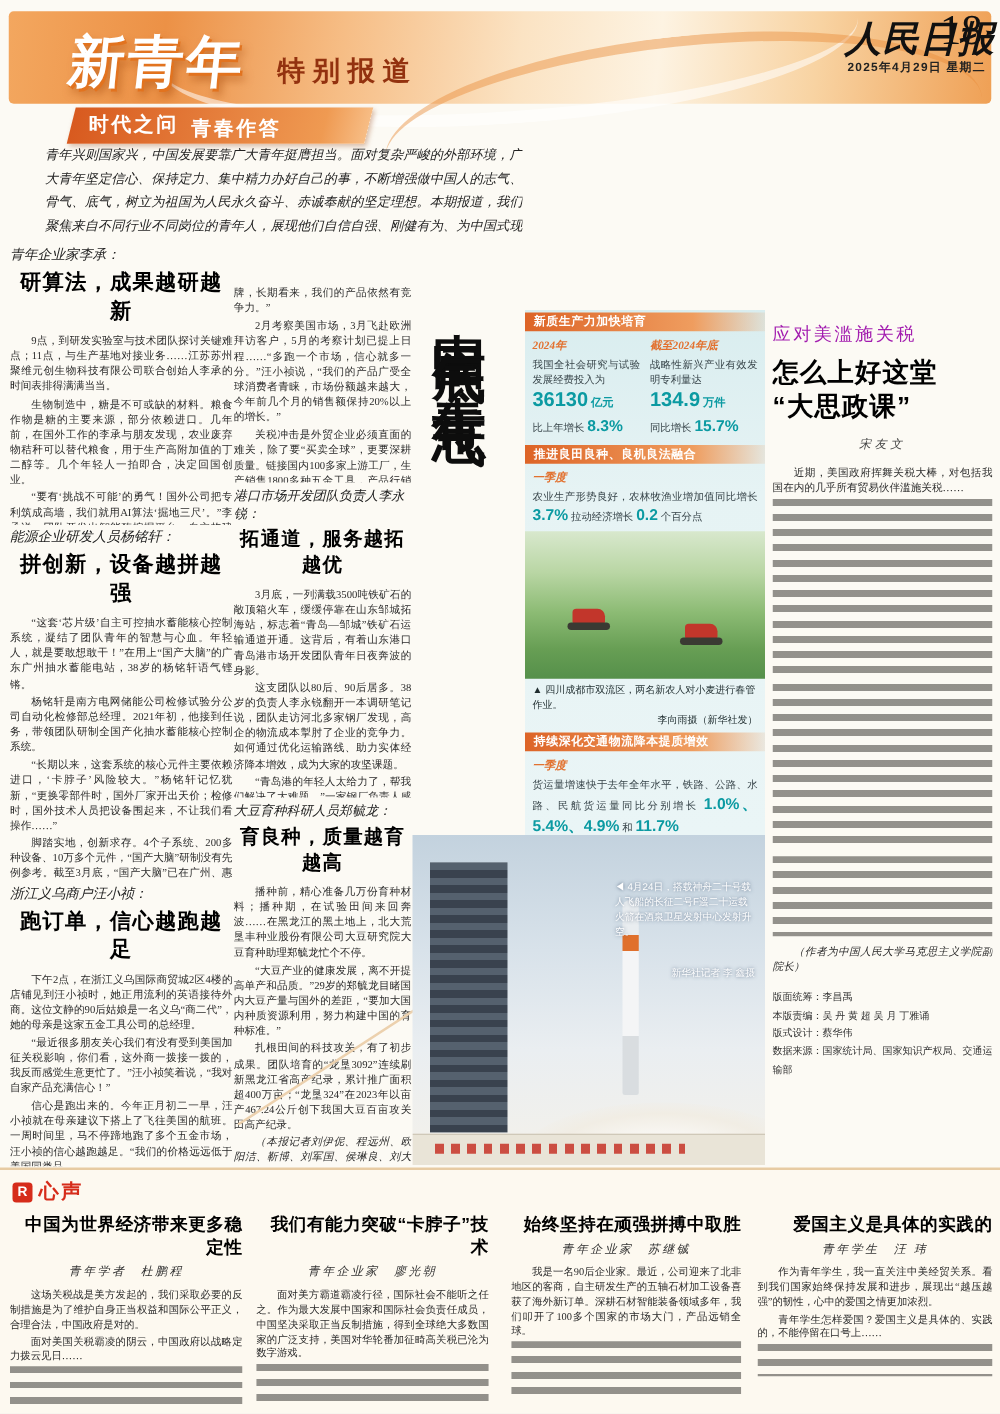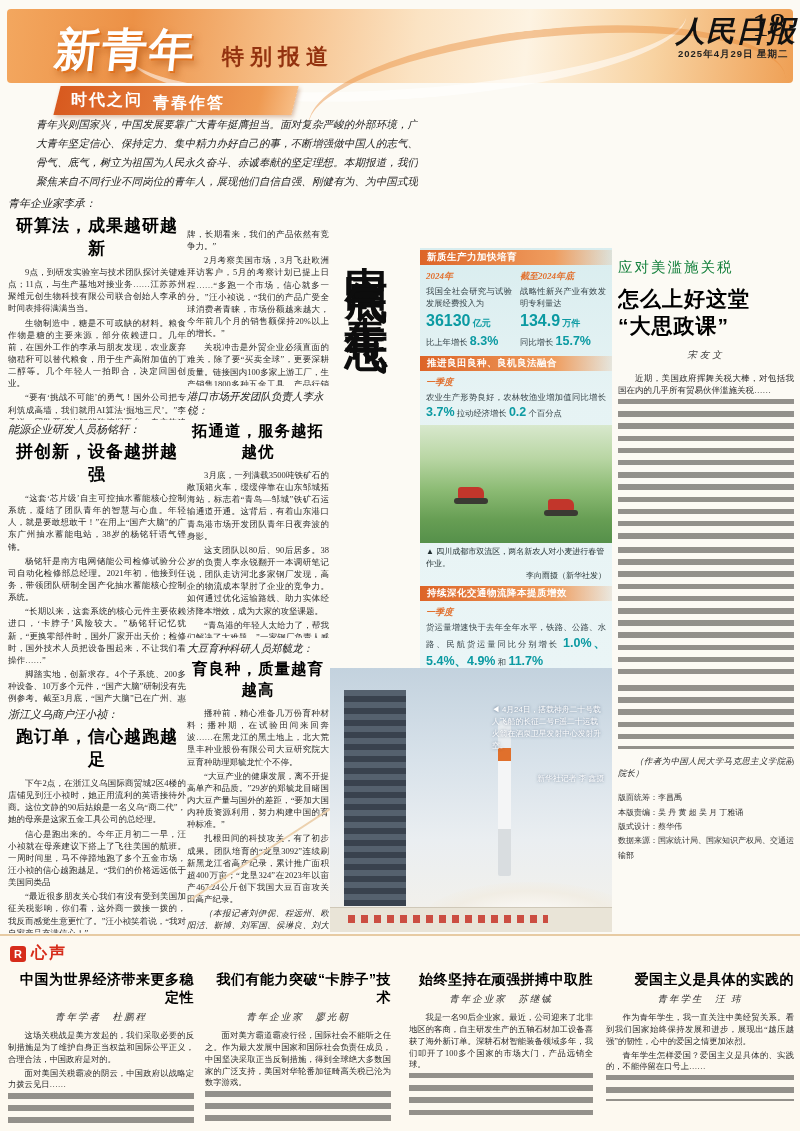--- a/index.html
+++ b/index.html
@@ -81,21 +81,21 @@
   .ig-text{font-size:8.3px;line-height:1.45;color:#38454a;text-align:justify;}
   .num-big{color:#0b9aa2;font-weight:700;font-size:16px;}
   .num-mid{color:#0b9aa2;font-weight:700;font-size:12.5px;}
   .num-unit{color:#0b9aa2;font-size:9px;font-weight:700;}
   .ig-cols{display:flex;gap:8px;padding:0 6px;}
   .ig-cols>div{flex:1;}
   .cap-tractor{padding:3px 6px 0;font-size:8px;line-height:1.5;color:#1f2d2f;text-align:left;}
   .cap-tractor .credit{display:block;text-align:right;}
   
   .right-col{left:618px;top:258px;width:176px;height:674px;overflow:hidden;}
-  .r-kicker{font-size:14.5px;color:#15803d;letter-spacing:2px;margin:0 0 8px;}
+  .r-kicker{font-size:14.5px;color:#a21caf;letter-spacing:2px;margin:0 0 8px;}
   .r-title{font-size:21px;font-weight:900;line-height:1.3;letter-spacing:1px;margin:0;color:#000;}
   .r-author{font-size:9.5px;color:#444;text-align:center;margin:9px 0 10px;letter-spacing:3px;}
   .credits{margin-top:12px;font-size:8px;line-height:1.8;color:#333;}
   
   .v-divider{left:0;top:934px;width:800px;height:2px;background:#e7cba3;}
   .v-bg{left:0;top:936px;width:800px;height:195px;background:#fdf9f0;}
   .v-head{left:10px;top:943px;display:flex;align-items:center;gap:5px;}
   .v-icon{width:16px;height:16px;background:#d62c1a;border-radius:3px;color:#fff;
     font-weight:900;font-size:11px;display:flex;align-items:center;justify-content:center;}
   .v-title{font-size:16px;font-weight:900;color:#d62c1a;letter-spacing:2px;}
@@ -152,22 +152,22 @@
       <p>“长期以来，这套系统的核心元件主要依赖进口，‘卡脖子’风险较大。”杨铭轩记忆犹新，“更换零部件时，国外厂家开出天价；检修时，国外技术人员把设备围起来，不让我们看操作……”</p>
       <p>脚踏实地，创新求存。4个子系统、200多种设备、10万多个元件，“国产大脑”研制没有先例参考。截至3月底，“国产大脑”已在广州、惠州等抽水蓄能电站安全启停超7100次，各子系统累计运行时长超4.9万小时。</p>
     </div>
   </div>
 
   <div class="artblock" style="left:8px;top:707px;width:178px;height:226px;">
     <p class="kicker kai">浙江义乌商户汪小祯：</p>
     <h2 class="headline">跑订单，信心越跑越足</h2>
     <div class="jtext serif">
       <p>下午2点，在浙江义乌国际商贸城2区4楼的店铺见到汪小祯时，她正用流利的英语接待外商。这位文静的90后姑娘是一名义乌“商二代”，她的母亲是这家五金工具公司的总经理。</p>
+      <p>“最近很多朋友关心我们有没有受到美国加征关税影响，你们看，这外商一拨接一拨的，我反而感觉生意更忙了。”汪小祯笑着说，“我对自家产品充满信心！”</p>
       <p>信心是跑出来的。今年正月初二一早，汪小祯就在母亲建议下搭上了飞往美国的航班。一周时间里，马不停蹄地跑了多个五金市场，汪小祯的信心越跑越足。“我们的价格远远低于美国同类品</p>
-      <p>“最近很多朋友关心我们有没有受到美国加征关税影响，你们看，这外商一拨接一拨的，我反而感觉生意更忙了。”汪小祯笑着说，“我对自家产品充满信心！”</p>
     </div>
   </div>
 
   <div class="artblock" style="left:187px;top:228px;width:142px;height:158px;">
     <div class="jtext serif">
       <p class="noindent">牌，长期看来，我们的产品依然有竞争力。”</p>
       <p>2月考察美国市场，3月飞赴欧洲拜访客户，5月的考察计划已提上日程……“多跑一个市场，信心就多一分。”汪小祯说，“我们的产品广受全球消费者青睐，市场份额越来越大，今年前几个月的销售额保持20%以上的增长。”</p>
       <p>关税冲击是外贸企业必须直面的难关，除了要“买卖全球”，更要深耕质量。链接国内100多家上游工厂，生产销售1800多种五金工具，产品行销100多个国家和地区……在汪小祯看来，“只要踏踏实实把产品做好，就不惧怕短期的关税挑战。”</p>
     </div>
   </div>

